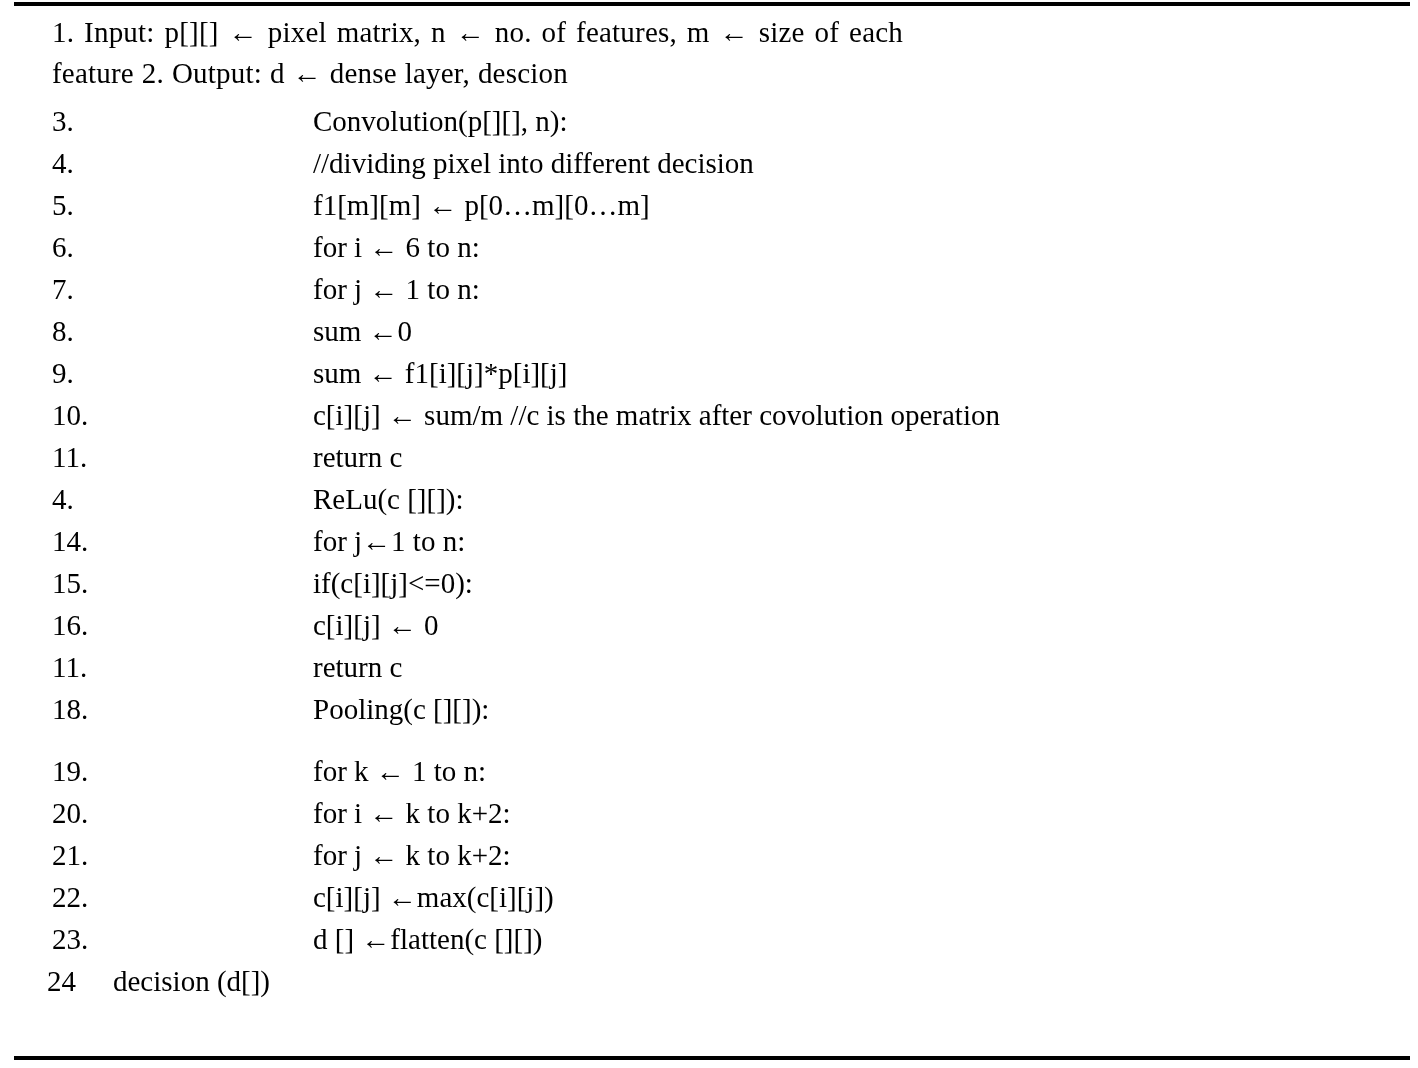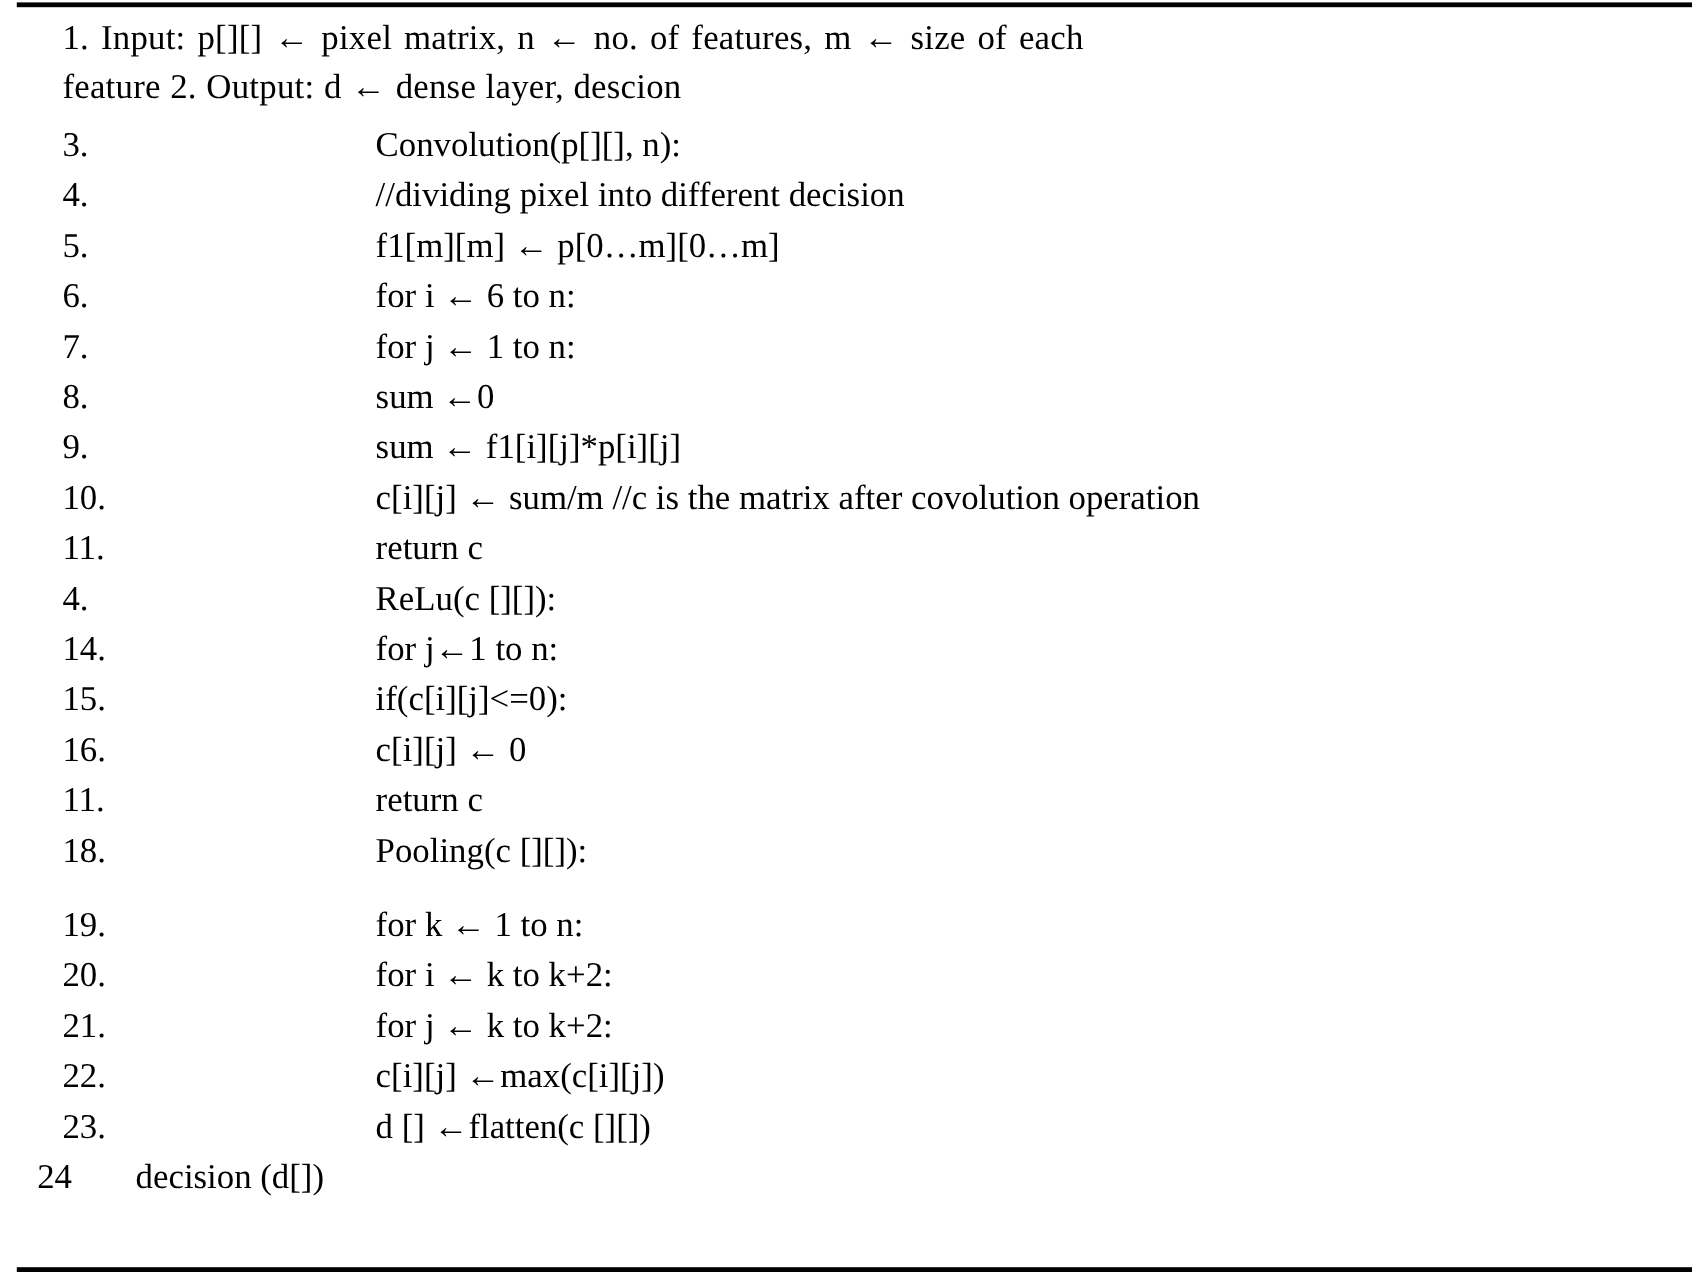--- a/index.html
+++ b/index.html
@@ -78,21 +78,21 @@
     display: inline-block;
   }
   .line-code {
     position: absolute;
     left: 313px;
     top: 0;
     display: inline-block;
   }
   
   .code-row.inline-final .line-no {
-    left: 31px;
+    left: 47px;
     text-align: right;
   }
   .code-row.inline-final .line-code {
     left: 113px;
   }
 </style>
 </head>
 <body>
 
 <div id="algorithm-block">

